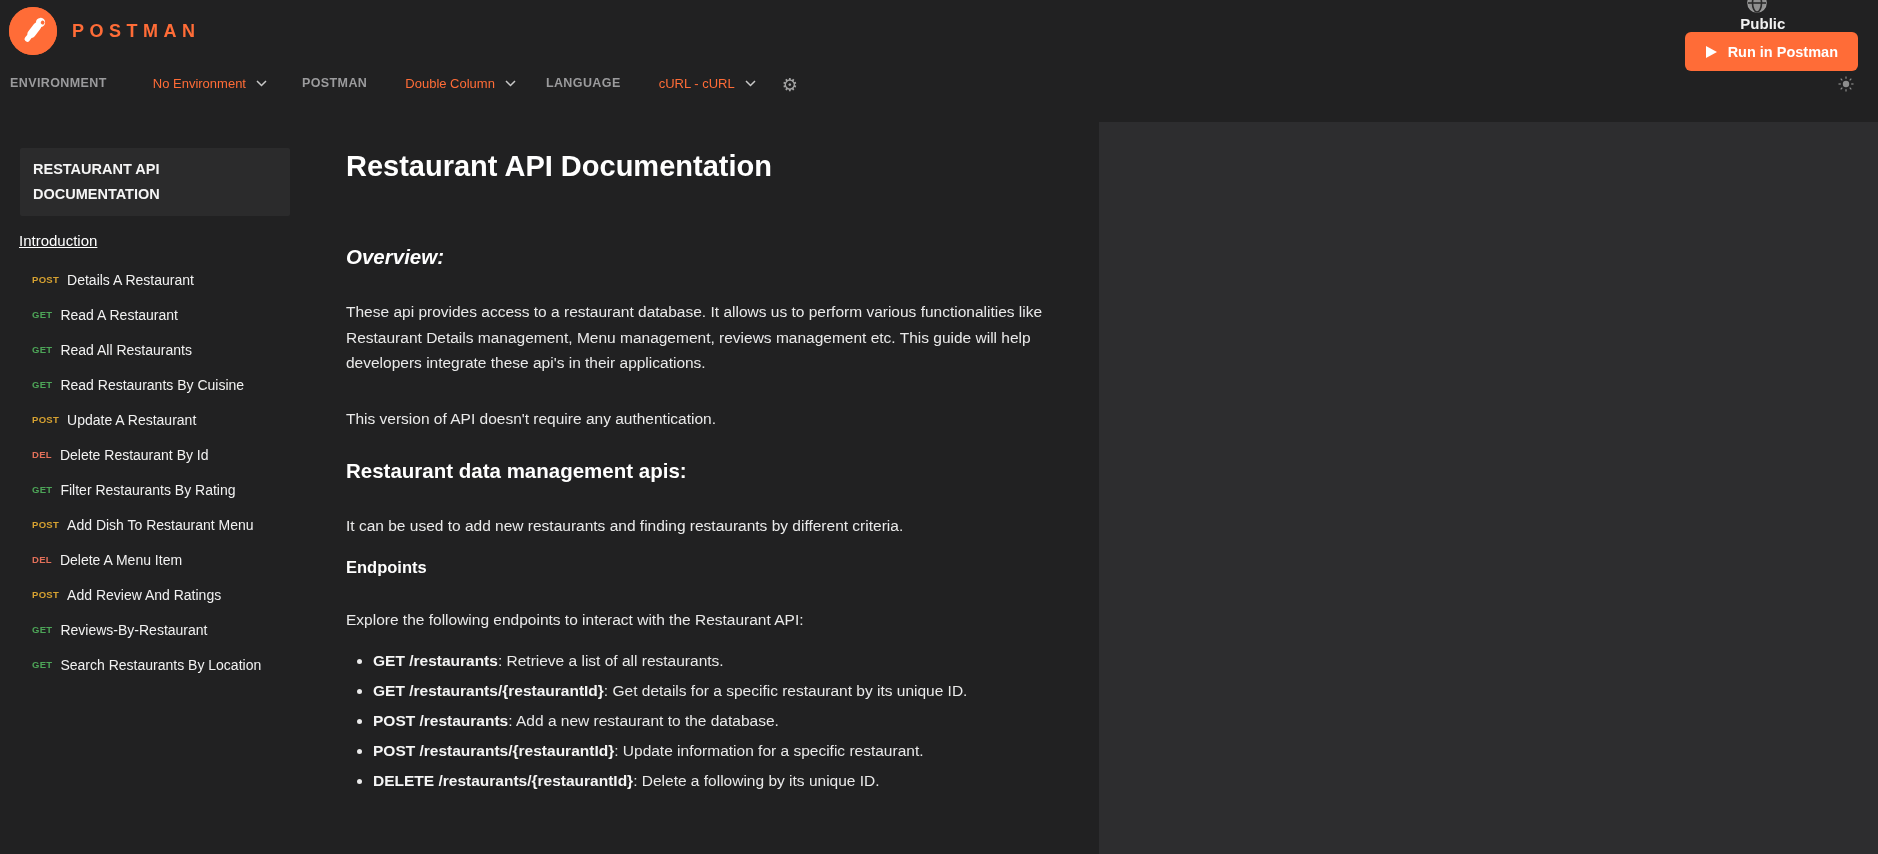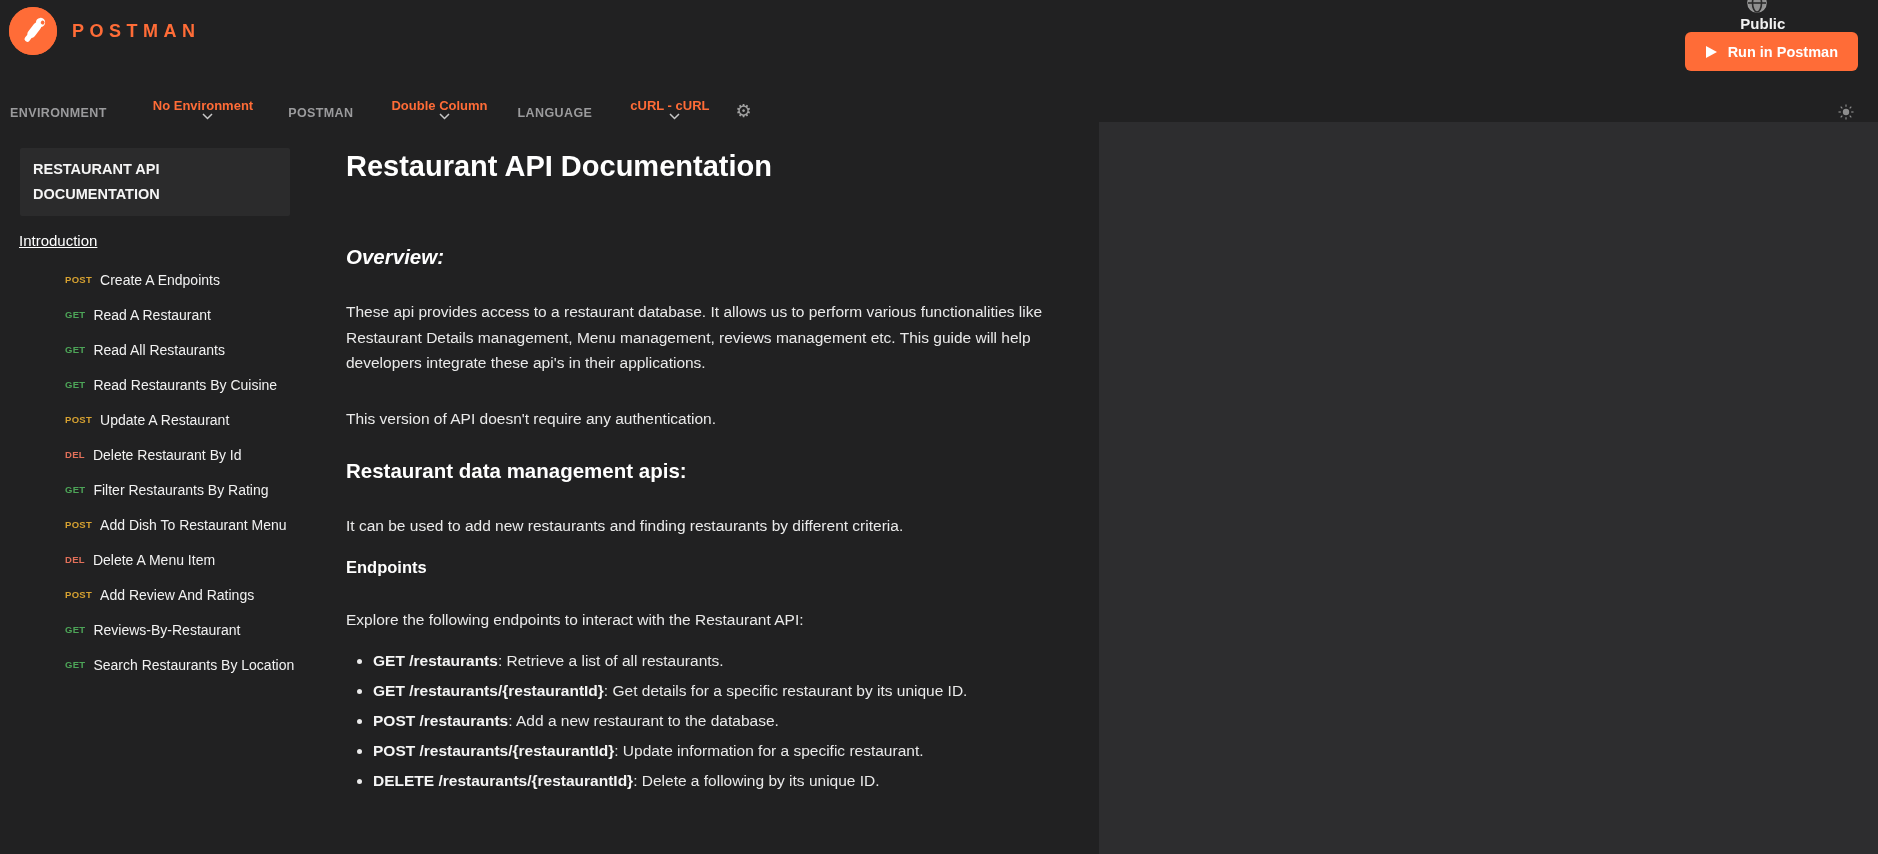--- a/index.html
+++ b/index.html
@@ -14,38 +14,38 @@
   .logo{width:48px;height:48px;border-radius:50%;background:#ff6c37;flex:none;
         display:flex;align-items:center;justify-content:center;cursor:pointer;}
   .brand{color:#ff6c37;font-size:18px;font-weight:600;letter-spacing:5.5px;margin-left:15px;}
   .header-right{margin-left:auto;display:flex;align-items:center;flex-direction:column;}
   .globe{width:24px;height:24px;margin-right:12px;display:flex;align-items:center;}
   .public{color:#f2f2f2;font-size:15px;font-weight:700;}
   .run-btn{margin-left:17px;height:39px;padding:0 20px;border:none;border-radius:6px;
            background:#ff6c37;color:#fff;font-family:inherit;font-size:14.5px;font-weight:700;
            display:flex;align-items:center;gap:10px;cursor:pointer;}
   
-  .toolbar{height:58px;display:flex;align-items:flex-end;padding:14px 18px 0 10px;box-sizing:border-box;}
+  .toolbar{height:58px;display:flex;align-items:flex-start;padding:14px 18px 0 10px;box-sizing:border-box;}
   .tb-label{color:#9b9b9d;font-size:12.5px;font-weight:700;letter-spacing:.4px;}
-  .tb-value{color:#ff6c37;font-size:13px;font-weight:700;display:flex;align-items:center;cursor:pointer;flex-direction:column;}
+  .tb-value{color:#ff6c37;font-size:13px;font-weight:400;display:flex;align-items:center;cursor:pointer;}
   .tb-value .chev{margin-left:10px;display:flex;}
   .mr46{margin-right:46px}.mr35{margin-right:35px}.mr38{margin-right:38px}
   .mr30{margin-right:30px}.mr26{margin-right:26px}
   .gear{color:#a3a3a3;font-size:18px;line-height:1;cursor:pointer;}
   .sun{margin-left:auto;margin-right:6px;display:flex;cursor:pointer;}
   
   .content{display:flex;height:734px;}
   .sidebar{width:330px;flex:none;}
   .side-title{margin:28px 0 0 20px;width:270px;box-sizing:border-box;padding:9px 13px;
               background:#2b2b2c;border-radius:2px;color:#f5f5f5;font-size:14.5px;
               font-weight:700;line-height:25px;cursor:pointer;}
   .intro{display:inline-block;margin:16px 0 0 19px;color:#fff;font-size:15px;
          text-decoration:underline;cursor:pointer;}
   .side-list{margin-top:12px;}
-  .side-item{height:35px;display:flex;align-items:center;padding-left:65px;cursor:pointer;}
+  .side-item{height:35px;display:flex;align-items:center;padding-left:32px;cursor:pointer;}
   .badge{font-size:9.5px;font-weight:700;letter-spacing:.3px;margin-right:8px;flex:none;}
   .badge.get{color:#4da558}
   .badge.post{color:#d7a231}
   .badge.del{color:#e2705a}
   .side-label{color:#f2f2f2;font-size:14px;white-space:nowrap;}
   
   .main{width:769px;flex:none;padding-left:16px;box-sizing:border-box;}
   .main h1{margin:30px 0 0;color:#fff;font-size:29px;font-weight:700;}
   .main h2{margin:0;color:#fff;font-size:20.5px;font-weight:700;}
   .main h4{margin:19px 0 0;color:#fff;font-size:16.5px;font-weight:700;}
@@ -150,21 +150,21 @@
 
 <div class="content">
 
   <aside class="sidebar">
     <div class="side-title">RESTAURANT API DOCUMENTATION</div>
     <a class="intro">Introduction</a>
 
     <nav class="side-list">
       <div class="side-item">
         <span class="badge post">POST</span>
-        <span class="side-label">Create A Endpoints</span>
+        <span class="side-label">Details A Restaurant</span>
       </div>
       <div class="side-item">
         <span class="badge get">GET</span>
         <span class="side-label">Read A Restaurant</span>
       </div>
       <div class="side-item">
         <span class="badge get">GET</span>
         <span class="side-label">Read All Restaurants</span>
       </div>
       <div class="side-item">

